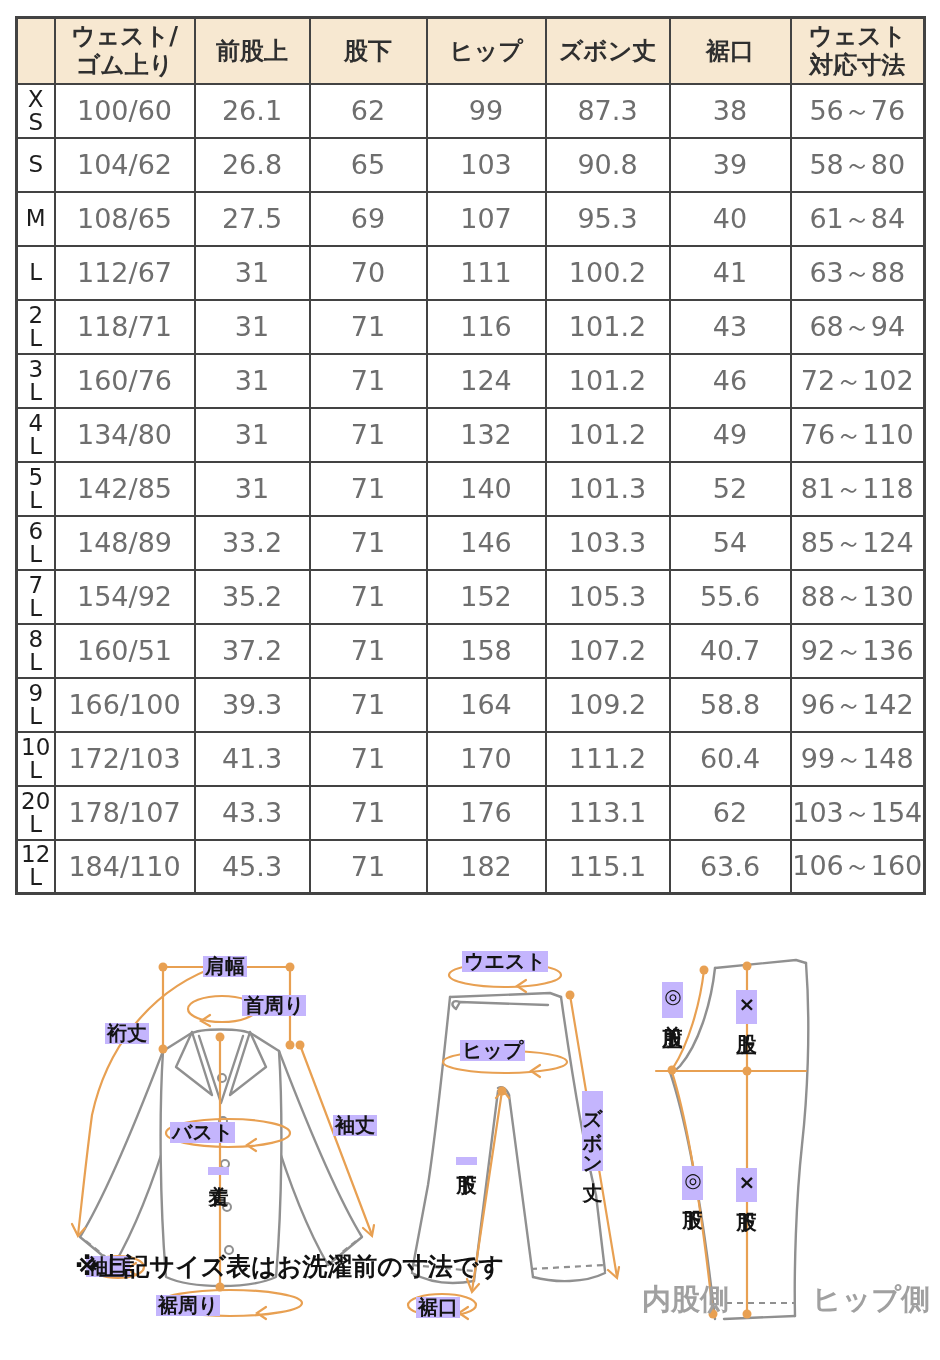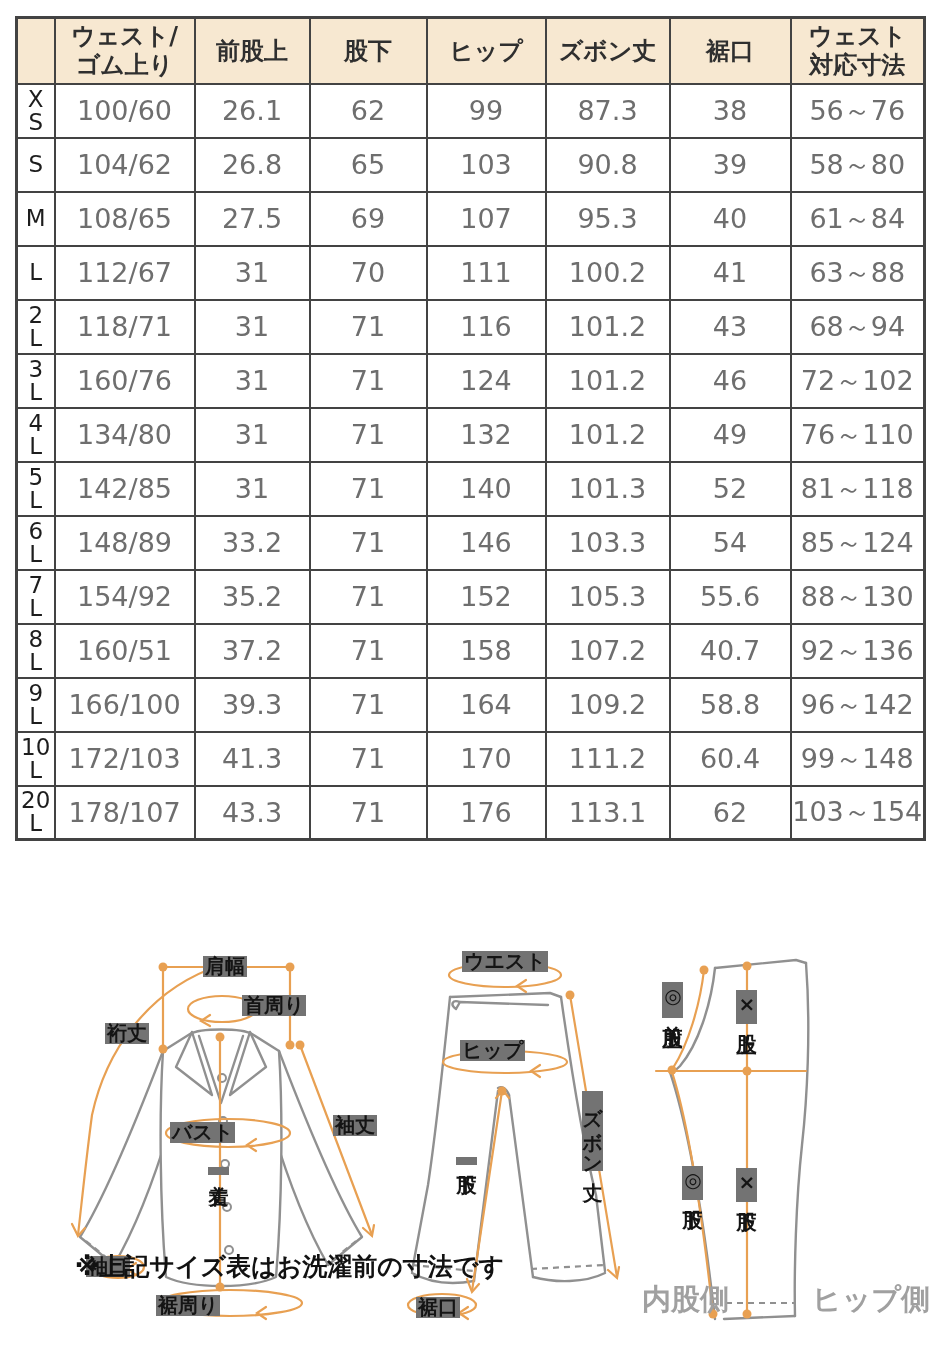--- a/index.html
+++ b/index.html
@@ -43,21 +43,21 @@
   .dg{position:absolute;}
   .dg svg{position:absolute;left:0;top:0;overflow:visible;}
   .dg .g,.dg .col{fill:none;stroke:var(--outline-gray);stroke-width:2.4;stroke-linecap:round;stroke-linejoin:round;}
   .dg .gf{fill:#fff;stroke:var(--outline-gray);stroke-width:2.4;stroke-linejoin:round;}
   .dg .gd{fill:none;stroke:var(--outline-gray);stroke-width:2.2;stroke-dasharray:6 5;}
   .dg .o{fill:none;stroke:var(--accent-orange);stroke-width:2.2;stroke-linecap:round;}
   .dg .od{fill:var(--accent-orange);stroke:none;}
   .dg circle.btn{fill:#fff;stroke:var(--outline-gray);stroke-width:2;}
   .dlabel{
     position:absolute;font-size:20px;font-weight:bold;color:#141414;
-    background:#737373;line-height:1.05;white-space:nowrap;padding:0 2px;
+    background:#c4b5fd;line-height:1.05;white-space:nowrap;padding:0 2px;
   }
   .dlabel.vert{
     writing-mode:vertical-rl;text-orientation:upright;
     letter-spacing:2px;padding:2px 0;
   }
   .dlabel.gray{color:var(--side-label-gray);font-size:29px;background:transparent;}
   
   .note{
     position:absolute;left:75px;top:1250px;
     font-size:25px;font-weight:bold;color:#111;
@@ -236,20 +236,31 @@
         <th>20
 L</th>
         <td>178/107</td>
         <td>43.3</td>
         <td>71</td>
         <td>176</td>
         <td>113.1</td>
         <td>62</td>
         <td>103～154</td>
       </tr>
+      <tr>
+        <th>12
+L</th>
+        <td>184/110</td>
+        <td>45.3</td>
+        <td>71</td>
+        <td>182</td>
+        <td>115.1</td>
+        <td>63.6</td>
+        <td>106～160</td>
+      </tr>
     </tbody>
 </table>
 
 <div class="diagrams">
 
   <div class="dg" style="left:50px;top:0;width:340px;height:392px">
     <svg width="340" height="392" viewBox="0 0 340 392">
       <g>
         <path class="gf" d="M113,106 C98,145 62,240 30,292 L64,320 C92,272 110,215 120,182 Z"></path>
         <path class="gf" d="M229,106 C244,145 280,240 312,292 L278,320 C250,272 232,215 222,182 Z"></path>

